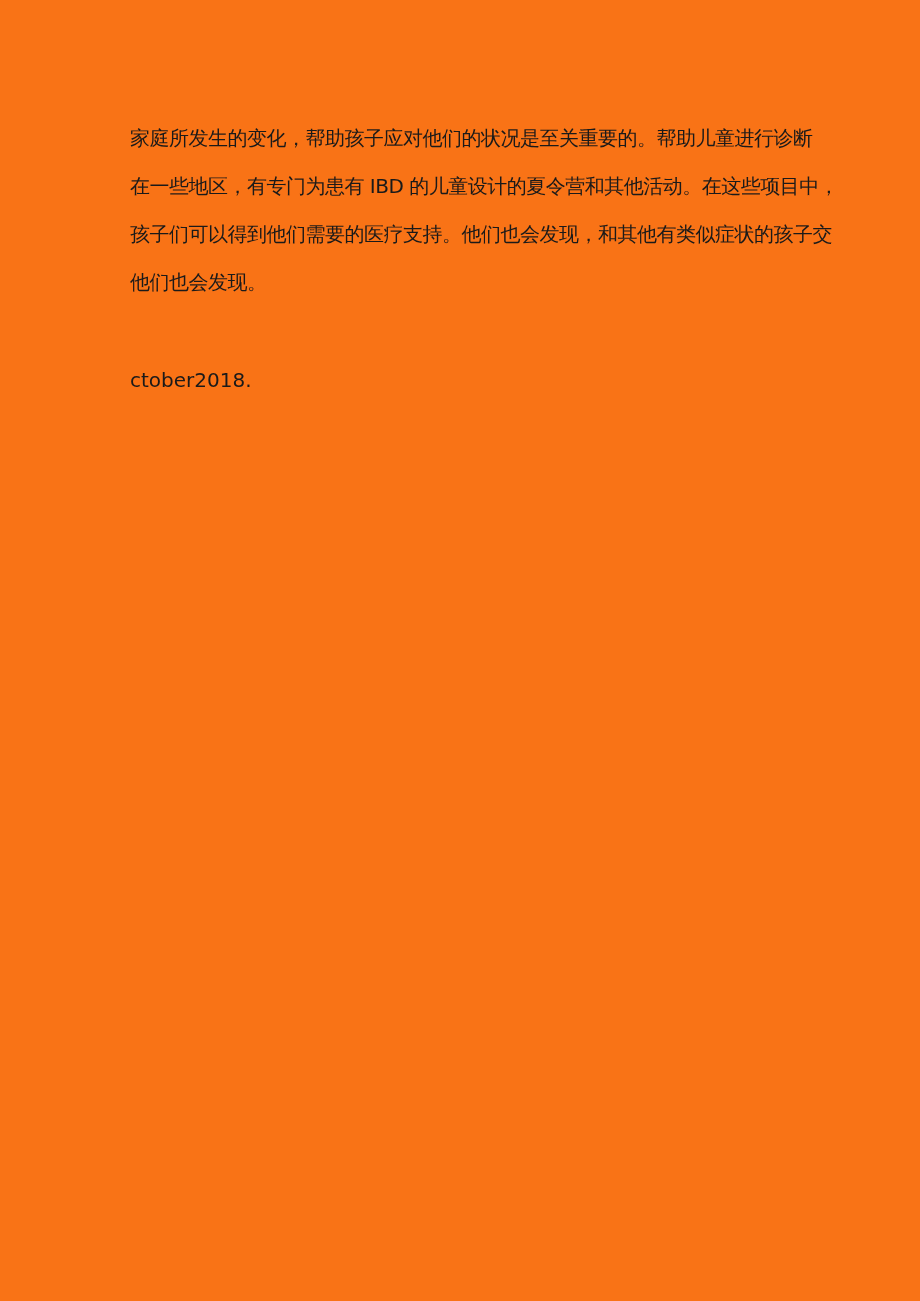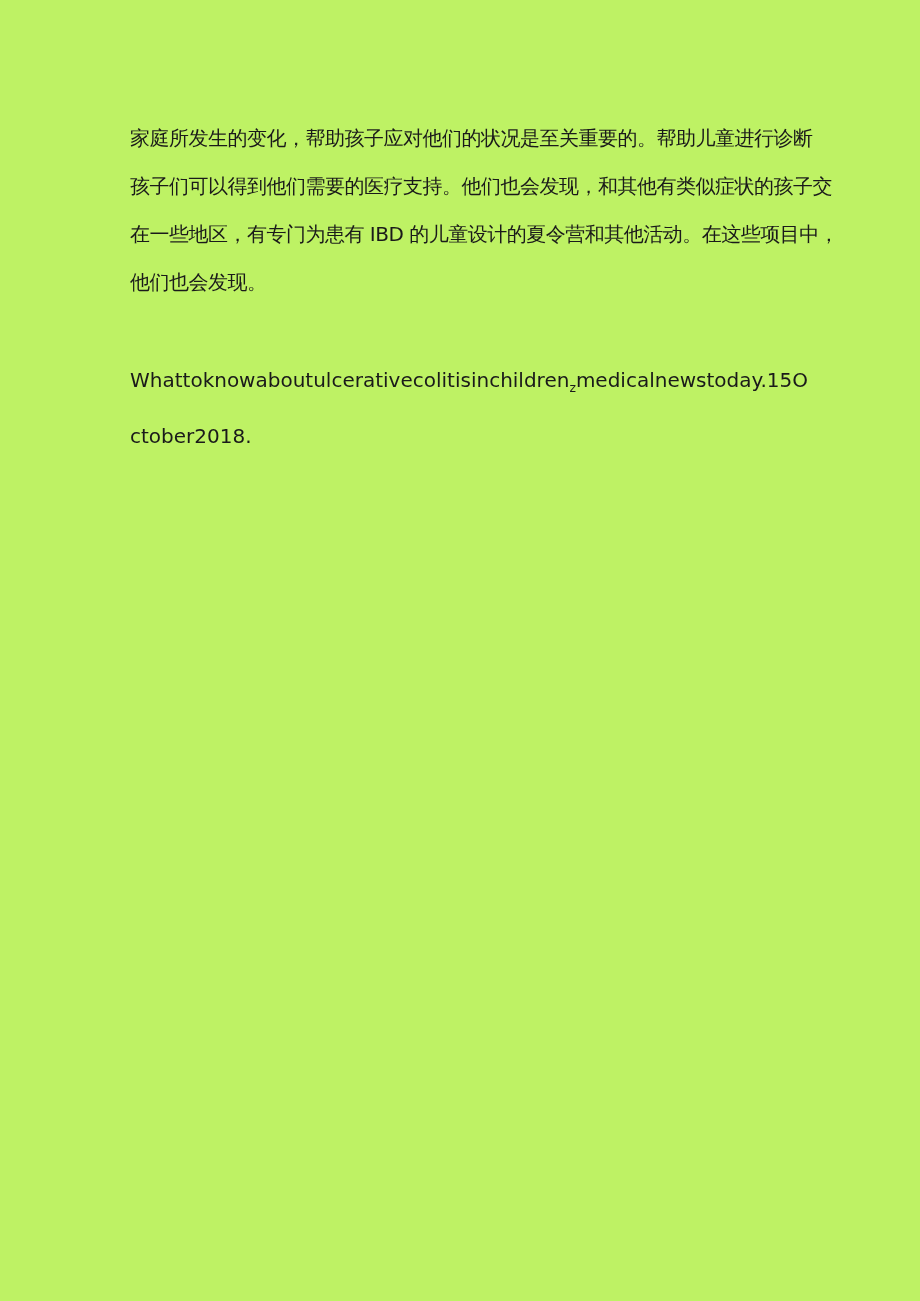--- a/index.html
+++ b/index.html
@@ -12,21 +12,21 @@
       height: 1301px;
       font-family: "DejaVu Sans", "Liberation Sans", sans-serif;
       color: #1a1a1a;
       overflow: hidden;
     }
     .page {
       box-sizing: border-box;
       width: 920px;
       height: 1301px;
       padding: 114px 110px 0 130px;
-      background: #bef264;
+      background: #f97316;
     }
     .line {
       font-size: 20px;
       line-height: 48px;
       white-space: nowrap;
       letter-spacing: -0.5px;
     }
     .ref-line {
       font-size: 20px;
       line-height: 48px;
@@ -44,26 +44,25 @@
 </head>
 <body>
 
 <div class="page">
 
   <div class="paragraph">
       <div class="line">家庭所发生的变化，帮助孩子应对他们的状况是至关重要的。帮助儿童进行诊断</div>
     </div>
 
   <div class="paragraph">
+      <div class="line">在一些地区，有专门为患有 IBD 的儿童设计的夏令营和其他活动。在这些项目中，</div>
       <div class="line">孩子们可以得到他们需要的医疗支持。他们也会发现，和其他有类似症状的孩子交</div>
-      <div class="line">在一些地区，有专门为患有 IBD 的儿童设计的夏令营和其他活动。在这些项目中，</div>
       <div class="line">他们也会发现。</div>
     </div>
 
   <div class="para-spacer"></div>
 
 
   <div class="reference-entry">
-    <div class="ref-line"><span>Whattoknowaboutulcerativecolitisinchildren</span><span class="sub">z</span><span>medicalnewstoday.15O</span></div>
     <div class="ref-line">ctober2018.</div>
   </div>
 
 </div>
 
 </body></html>

